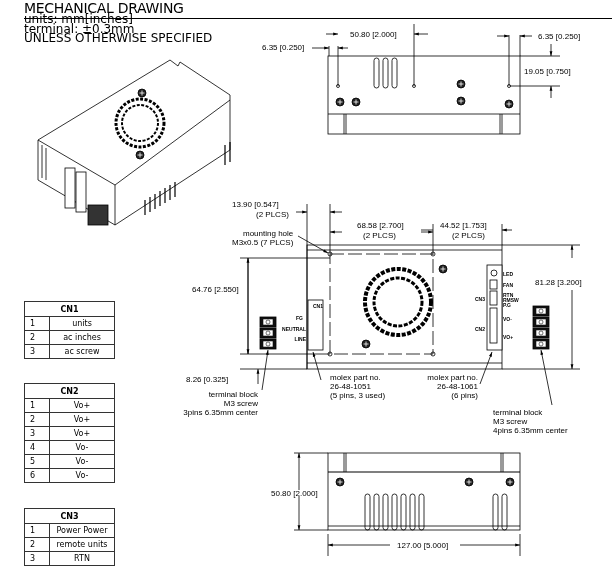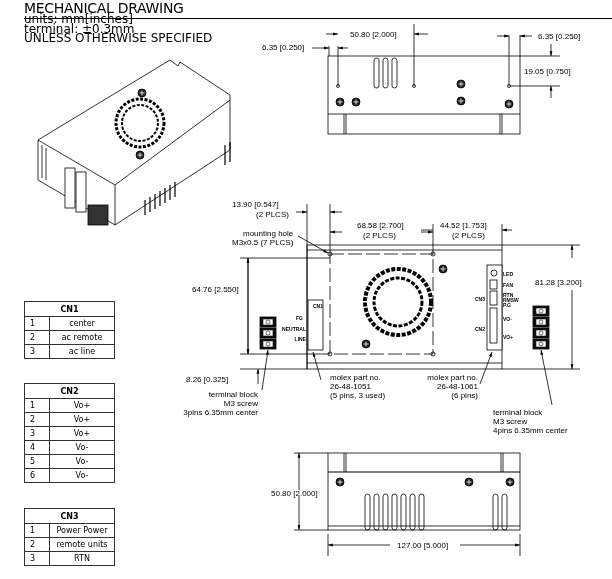--- a/index.html
+++ b/index.html
@@ -242,29 +242,29 @@
   <text class="lbl" x="397" y="548">127.00 [5.000]</text>
 </svg>
 
 <table class="cn" style="left:24px; top:301px;">
   <tbody>
       <tr>
         <th colspan="2">CN1</th>
       </tr>
   <tr>
         <td class="num">1</td>
-        <td class="val">center</td>
+        <td class="val">units</td>
       </tr>
   <tr>
         <td class="num">2</td>
-        <td class="val">ac remote</td>
+        <td class="val">ac inches</td>
       </tr>
   <tr>
         <td class="num">3</td>
-        <td class="val">ac line</td>
+        <td class="val">ac screw</td>
       </tr>
 </tbody>
   </table>
 
 <table class="cn" style="left:24px; top:383px;">
   <tbody>
       <tr>
         <th colspan="2">CN2</th>
       </tr>
   <tr>

